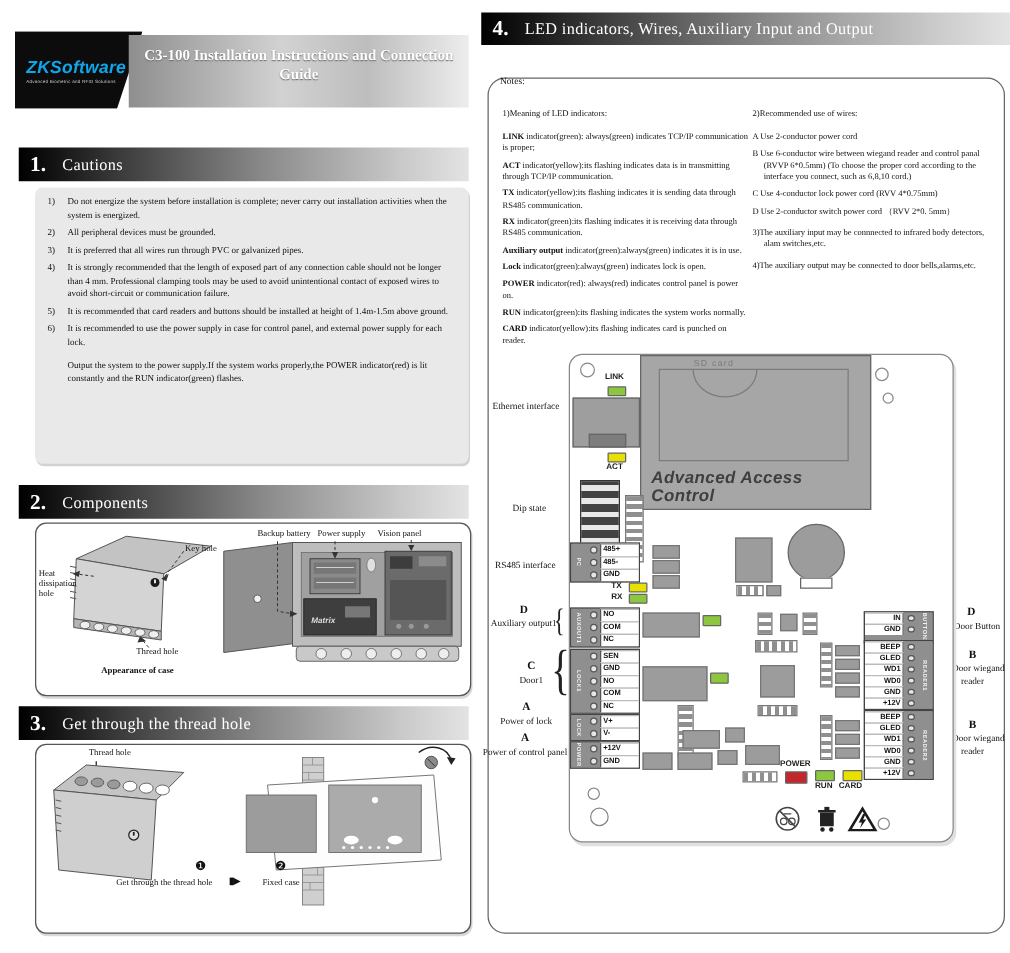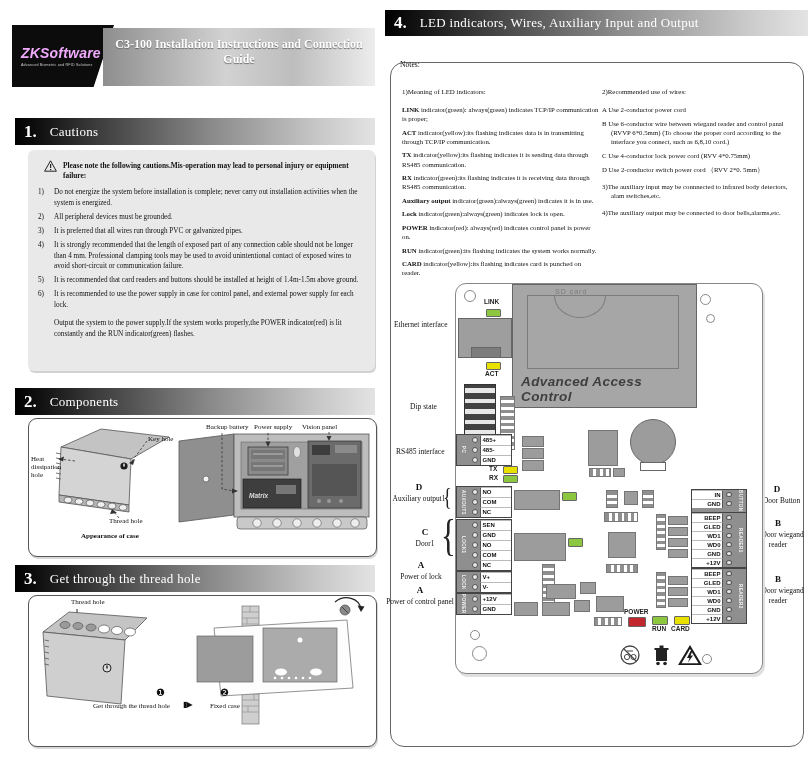--- a/index.html
+++ b/index.html
@@ -2,21 +2,21 @@
 <html><head>
 <meta charset="utf-8">
 <style>
   html,body{margin:0;padding:0;background:#fff;}
   .page{position:relative;width:808px;height:762px;background:#fff;overflow:hidden;
         font-family:"Liberation Serif",serif;color:#111;}
 
   
   .logo{position:absolute;left:12px;top:25px;width:102px;height:62px;background:#0c0c0c;
         clip-path:polygon(0 0,100% 0,80% 100%,0 100%);}
-  .logo-text{position:absolute;left:9px;top:20px;color:#f0abfc;font-family:"Liberation Sans",sans-serif;
+  .logo-text{position:absolute;left:9px;top:20px;color:#0ea5e9;font-family:"Liberation Sans",sans-serif;
         font-style:italic;font-weight:bold;font-size:14px;letter-spacing:.2px;}
   .logo-sub{position:absolute;left:9px;top:38px;color:#cfcfcf;font-family:"Liberation Sans",sans-serif;
         font-size:3.6px;letter-spacing:.2px;}
   .titlebar{position:absolute;left:103px;top:28px;width:272px;height:58px;
         background:linear-gradient(90deg,#8e8e8e,#d2d2d2 45%,#bdbdbd 70%,#ededed);}
   .doc-title{position:absolute;left:0;top:9px;width:100%;text-align:center;color:#fff;
         font-weight:bold;font-size:12px;text-shadow:0 1px 1px #666;}
   .doc-meta{position:absolute;left:0;top:34px;width:100%;text-align:center;color:#fff;
         font-weight:bold;font-size:9px;text-shadow:0 1px 1px #777;}
   .doc-meta span{margin:0 9px;}
@@ -119,28 +119,20 @@
   </div>
   <div class="titlebar">
     <div class="doc-title">C3-100  Installation Instructions and Connection Guide</div>
   </div>
 
   <div class="sec-bar" style="left:15px;top:118px;width:360px;">
     <span class="sec-num">1.</span>
     <span class="sec-title">Cautions</span>
   </div>
   <div class="cautions-box">
-    <div class="warn-row">
-      <svg width="13" height="12" viewBox="0 0 13 12">
-        <polygon points="6.5,0.8 12.4,11.2 0.6,11.2" fill="none" stroke="#222" stroke-width="1"></polygon>
-        <rect x="6" y="4" width="1.2" height="4" fill="#222"></rect>
-          <rect x="6" y="9" width="1.2" height="1.2" fill="#222"></rect>
-      </svg>
-      <span class="warn-text">Please note the following cautions.Mis-operation may lead to personal injury or equipment failure:</span>
-    </div>
     <div class="c-list">
 
         <div class="c-item">
           <span class="c-num">1)</span>
           <span class="c-text">Do not energize the system before installation is complete; never carry out installation activities when the system is energized.</span>
         </div>
 
         <div class="c-item">
           <span class="c-num">2)</span>
           <span class="c-text">All peripheral devices must be grounded.</span>

